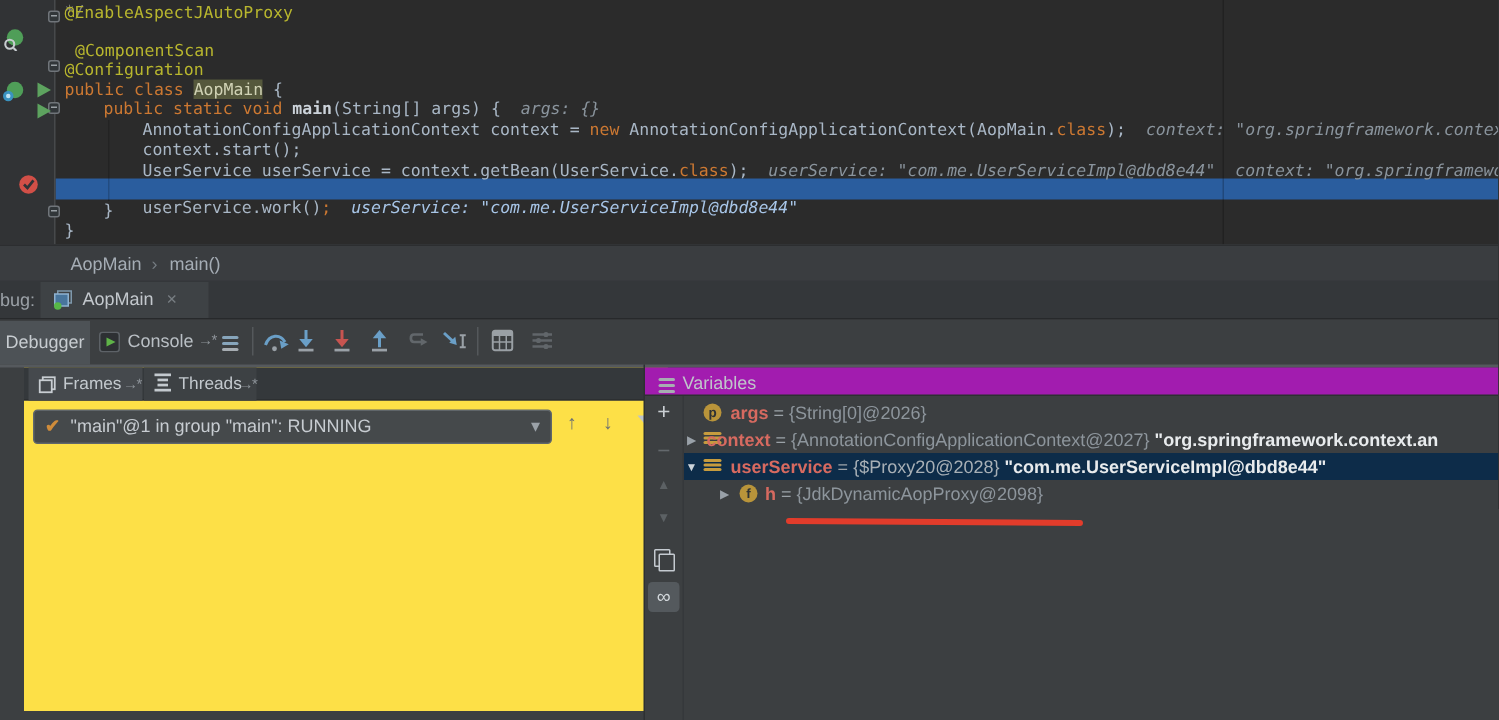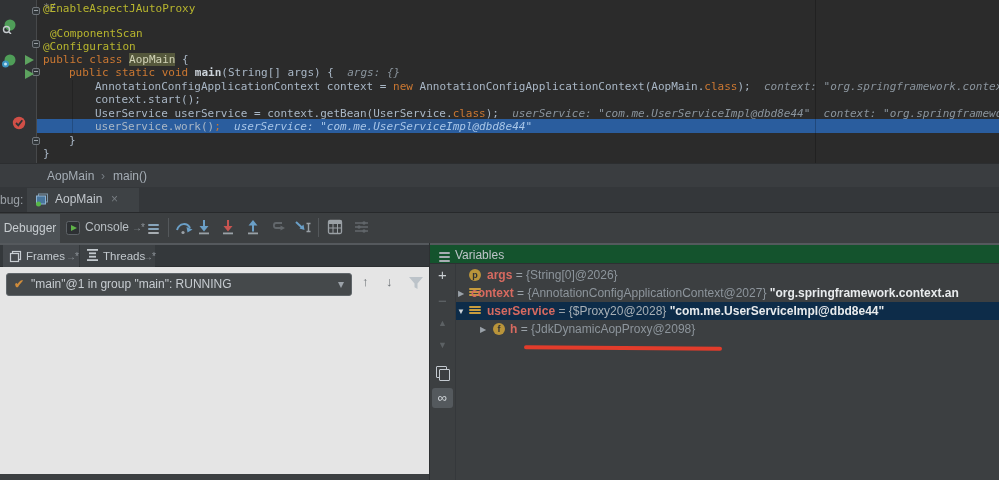--- a/index.html
+++ b/index.html
@@ -35,36 +35,36 @@
   .tabstrip{position:absolute;left:0;top:187px;width:999px;height:26px;background:#34373a;border-bottom:1px solid #27292b;box-sizing:border-box;}
   .run-tab{position:absolute;left:27px;top:1px;width:112px;height:24px;background:#3e4245;}
   
   .dtoolbar{position:absolute;left:0;top:213px;width:999px;height:30px;background:#3c3f41;}
   .tab-debugger{position:absolute;left:0;top:1px;width:60px;height:29px;background:#4d5256;color:#c7ccd0;font-size:12px;text-align:center;line-height:29px;}
   .vsep{position:absolute;top:5px;width:1px;height:19px;background:#54585b;}
   .icon-btn{position:absolute;top:6px;width:18px;height:17px;}
   .panels-top{position:absolute;left:0;top:243px;width:999px;height:2px;background:#55595d;}
 
   
-  .frames-panel{position:absolute;left:0;top:245px;width:429px;height:229px;background:#e5e5e5;}
+  .frames-panel{position:absolute;left:16px;top:245px;width:429px;height:229px;background:#fde047;}
   .ptab-row{position:absolute;left:0;top:0;width:429px;height:22px;background:#34383b;border-bottom:1px solid #2c2f31;box-sizing:border-box;}
   .ptab{position:absolute;top:0;height:22px;font-size:11.5px;color:#c3c9ce;line-height:22px;}
   .ptab.sel{background:#45494d;}
   .ptab.uns{background:#3d4144;}
   .pin{color:#8d9399;font-size:10px;letter-spacing:-1px;}
   .combo{position:absolute;left:6px;top:28px;width:346px;height:23px;background:#45494b;border:1px solid #60666a;border-radius:3px;box-sizing:border-box;font-size:12px;color:#c7ccd1;line-height:21px;}
   .combo .chk{position:absolute;left:7px;top:0;color:#cf8c3b;font-weight:bold;}
   .combo .txt{position:absolute;left:24px;top:0;white-space:nowrap;}
   .combo .caret{position:absolute;right:7px;top:0;color:#9ba2a8;}
   .mini{position:absolute;top:29px;font-size:13px;color:#6b7074;}
   .frame-row{position:absolute;left:0;top:50px;width:429px;height:19px;background:#1d3c55;font-size:12px;line-height:19px;color:#c3cdd5;}
   .frame-row .pkg{color:#8b949c;font-style:italic;}
 
   
-  .vars-header{position:absolute;left:430px;top:245px;width:569px;height:19px;background:#14532d;border-bottom:1px solid #2d3032;box-sizing:border-box;}
+  .vars-header{position:absolute;left:430px;top:245px;width:569px;height:19px;background:#a21caf;border-bottom:1px solid #2d3032;box-sizing:border-box;}
   .vdiv{position:absolute;left:429px;top:243px;width:1px;height:237px;background:#2d3032;}
   .sdiv{position:absolute;left:455px;top:264px;width:1px;height:216px;background:#35383b;}
   .bars3{display:inline-block;width:11px;}
   .bars3 i{display:block;height:2px;margin:2px 0;background:#a7adb2;border-radius:1px;}
   .strip{position:absolute;left:430px;top:264px;width:25px;height:216px;background:#3c3f41;}
   .strip .g{position:absolute;left:0;width:25px;text-align:center;}
   .inf-box{position:absolute;left:2px;top:124px;width:21px;height:20px;background:#54595d;border-radius:3px;color:#d3d8dc;font-size:13px;text-align:center;line-height:19px;}
   .copy-ic{position:absolute;left:6px;top:102px;width:9px;height:10px;border:1px solid #c4cad0;border-radius:1px;}
   .copy-ic:after{content:"";position:absolute;left:2px;top:2px;width:9px;height:10px;border:1px solid #c4cad0;background:#3c3f41;border-radius:1px;}
 
@@ -123,21 +123,21 @@
     <div>
         <div class="code-line" style="left: 43px; top: 1px;"><span class="seg-com">*/</span></div>
         <div class="code-line" style="left: 43px; top: 2px;"><span class="seg-ann">@EnableAspectJAutoProxy</span></div>
         <div class="code-line" style="left: 50px; top: 27px;"><span class="seg-ann">@ComponentScan</span></div>
         <div class="code-line" style="left: 43px; top: 40px;"><span class="seg-ann">@Configuration</span></div>
         <div class="code-line" style="left: 43px; top: 53px;"><span class="seg-kw">public class </span><span class="seg-hl">AopMain</span><span class="seg-def"> {</span></div>
         <div class="code-line" style="left: 69px; top: 66px;"><span class="seg-kw">public static void </span><span class="seg-fn">main</span><span class="seg-def">(String[] args) {</span><span class="seg-hint">  args: {}</span></div>
         <div class="code-line" style="left: 95px; top: 80px;"><span class="seg-def">AnnotationConfigApplicationContext context = </span><span class="seg-kw">new</span><span class="seg-def"> AnnotationConfigApplicationContext(AopMain.</span><span class="seg-kw">class</span><span class="seg-def">);</span><span class="seg-hint">  context: "org.springframework.context.a</span></div>
         <div class="code-line" style="left: 95px; top: 93px;"><span class="seg-def">context.start();</span></div>
         <div class="code-line" style="left: 95px; top: 107px;"><span class="seg-def">UserService userService = context.getBean(UserService.</span><span class="seg-kw">class</span><span class="seg-def">);</span><span class="seg-hint">  userService: "com.me.UserServiceImpl@dbd8e44"</span><span class="seg-hint">  context: "org.springframework.</span></div>
-        <div class="code-line" style="left: 95px; top: 120px;"><span class="seg-def">userService.work()</span><span class="seg-kw">;</span><span class="seg-hintx">  userService: "com.me.UserServiceImpl@dbd8e44"</span></div>
+        <div class="code-line" style="left: 95px; top: 132px;"><span class="seg-def">userService.work()</span><span class="seg-kw">;</span><span class="seg-hintx">  userService: "com.me.UserServiceImpl@dbd8e44"</span></div>
         <div class="code-line" style="left: 69px; top: 134px;"><span class="seg-def">}</span></div>
         <div class="code-line" style="left: 43px; top: 147px;"><span class="seg-def">}</span></div>
       </div>
     <div class="indent-guide"></div>
     <div class="margin-guide"></div>
   </div>
 
   <div class="breadcrumb">
     <span style="left:47px">AopMain</span>
     <span style="left:101px;color:#757c82">›</span>

